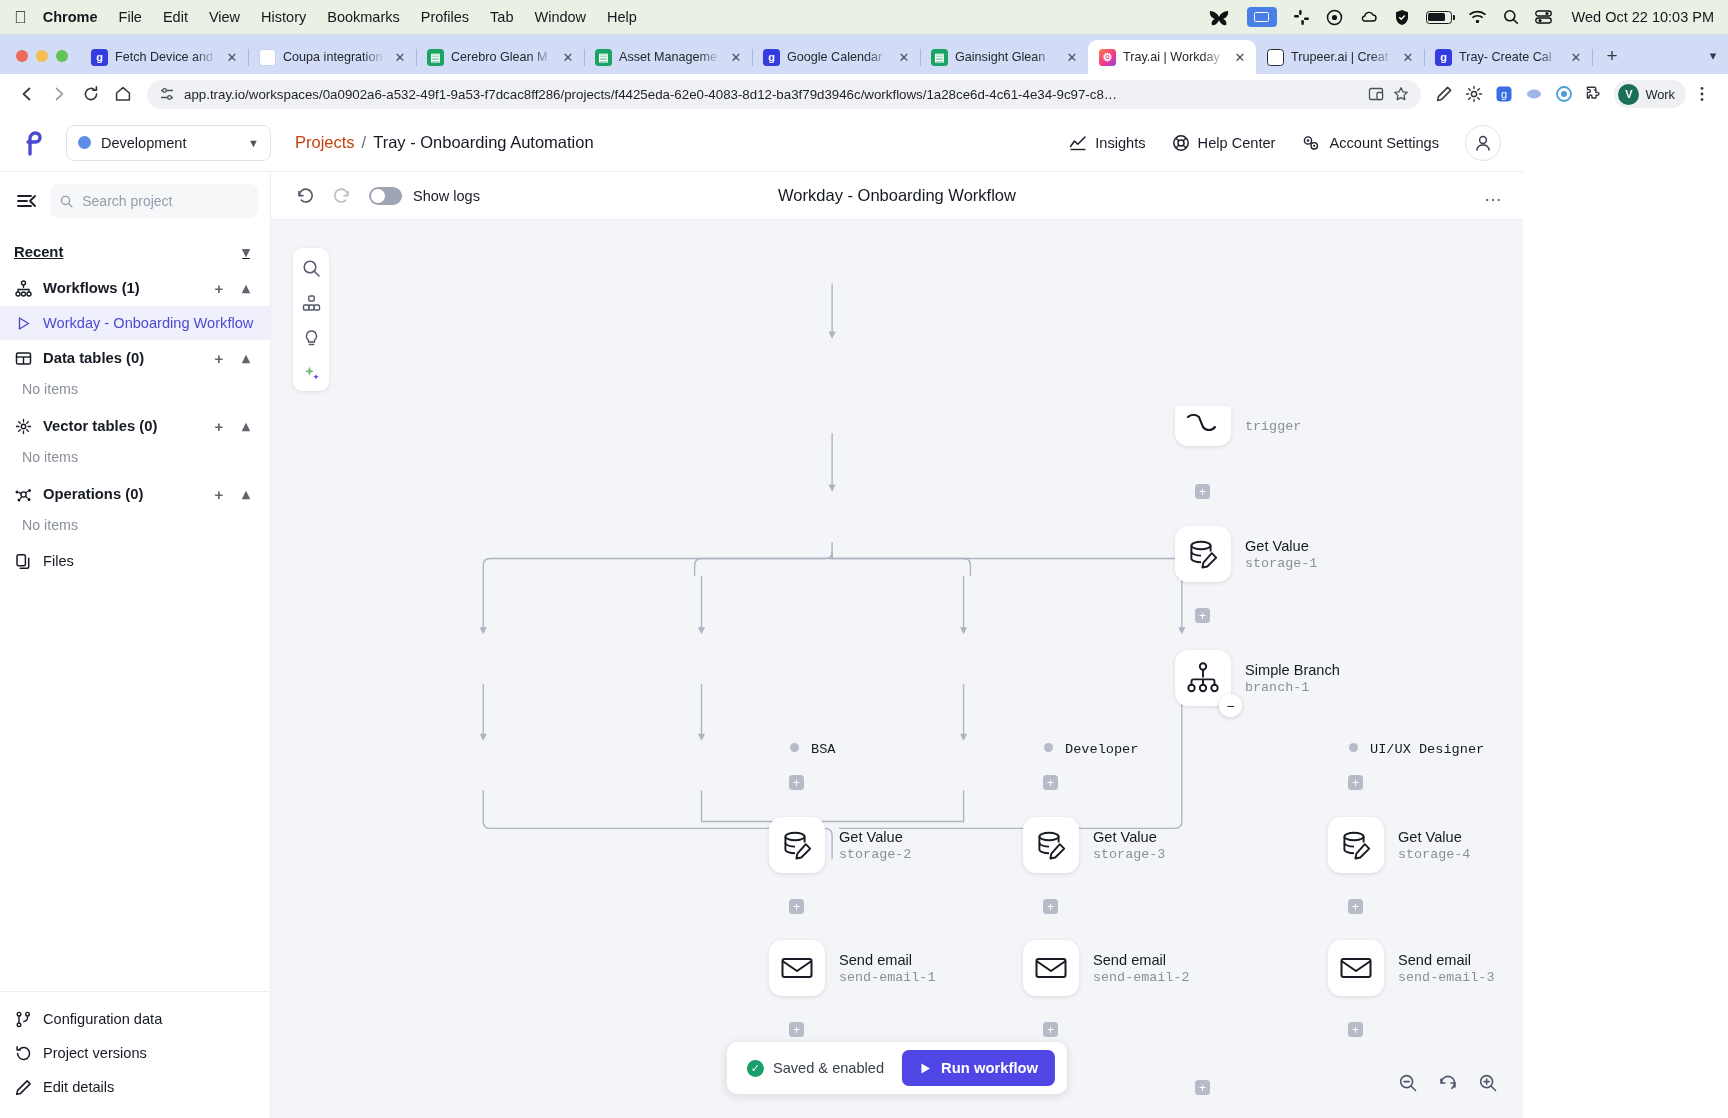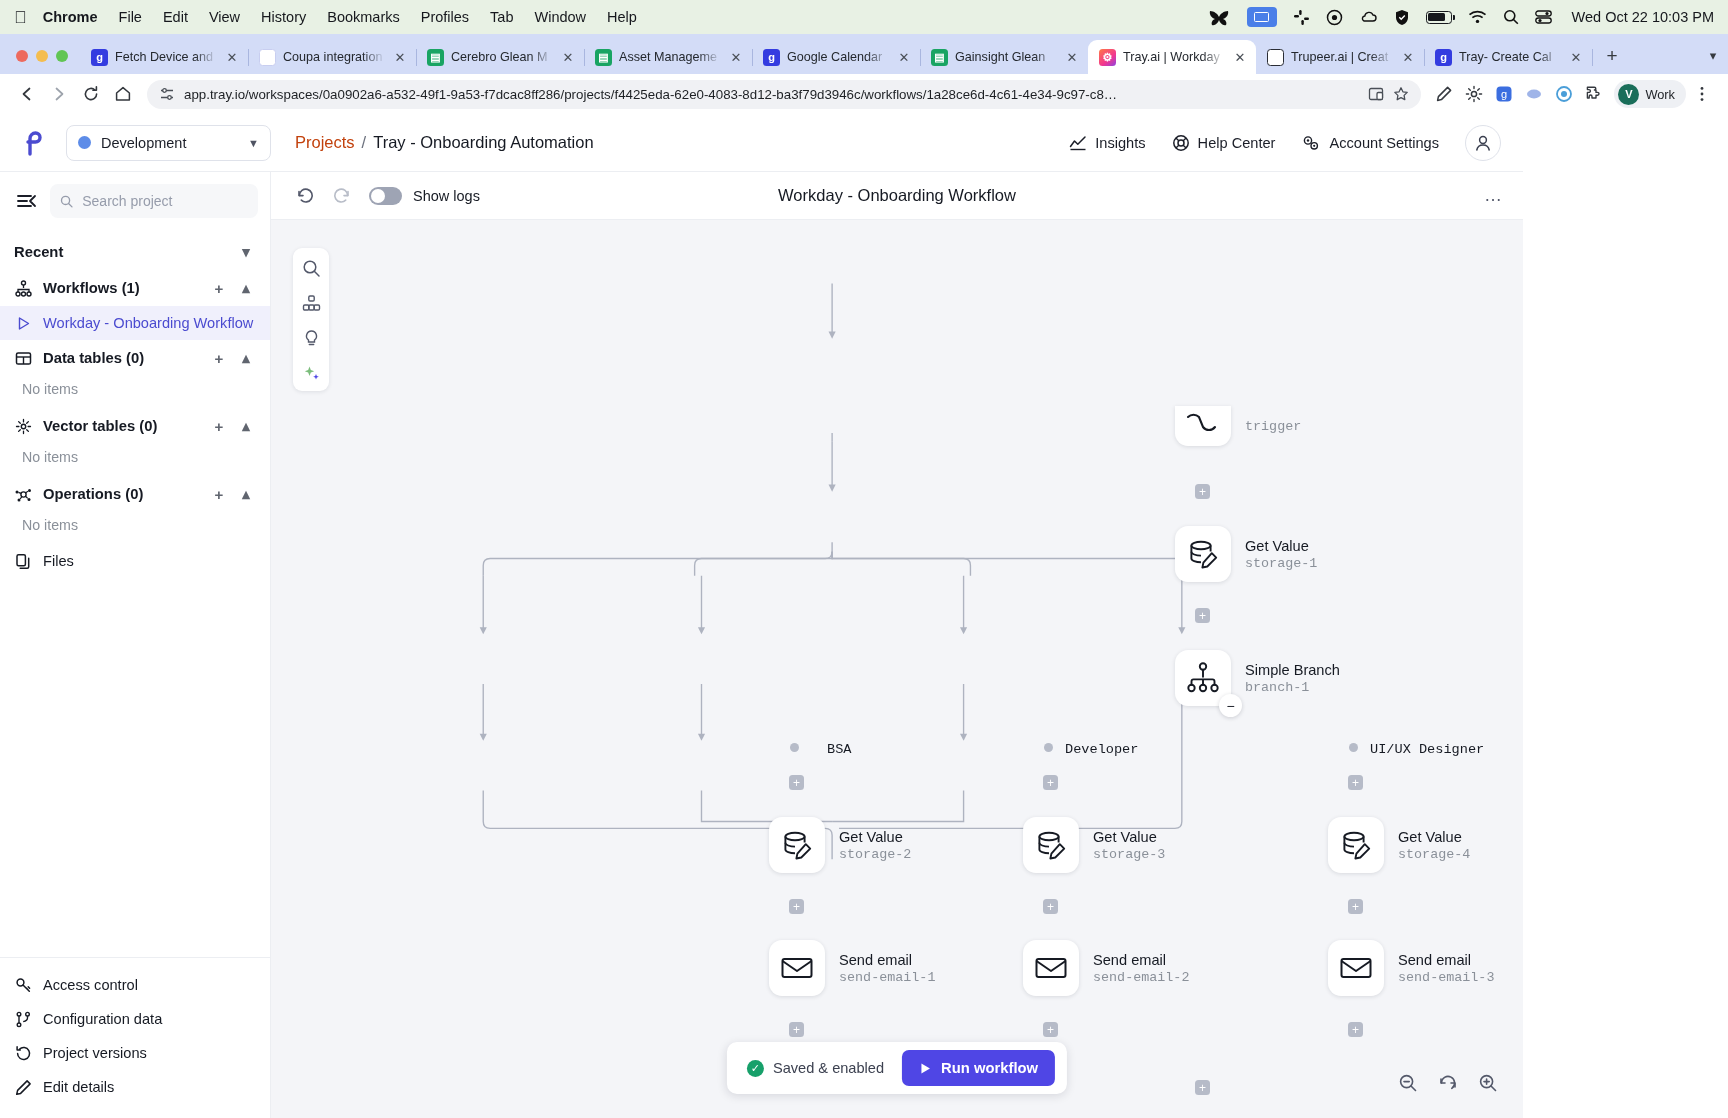--- a/index.html
+++ b/index.html
@@ -157,21 +157,21 @@
     border: none; outline: none; background: transparent; font-size: 14px;
     color: #8b5cf6; width: 100%; font-family: inherit;
   }
   .sb-search input::placeholder { color: #969cab; }
   .sb-scroll { flex: 1; overflow: hidden; padding-top: 6px; }
   .sb-sec {
     display: flex; align-items: center; gap: 11px; padding: 9px 16px 9px 14px;
     font-size: 14.8px; color: #161a23; font-weight: bold;
   }
   .sb-sec .t { flex: 1; }
-  .sb-sec.plain { font-weight: bold; }
+  .sb-sec.plain { font-weight: bold; text-decoration: underline; }
   .sb-sec .act { color: #60656f; font-size: 15px; width: 16px; display:flex;align-items:center;justify-content:center; }
   .sb-sec .ic { width: 18px; height: 18px; flex:none; display:flex;align-items:center;justify-content:center; color:#161a23;}
   .sb-item {
     display: flex; align-items: center; gap: 11px; padding: 8px 16px 8px 14px;
     font-size: 14.6px; color: #161a23;
   }
   .sb-item.active { background: #f0f0fc; color: #4b4bd0; }
   .sb-item .ic { width: 18px; height: 18px; flex:none; display:flex;align-items:center;justify-content:center;}
   .sb-empty { font-size: 14.2px; color: #8a9099; padding: 5px 16px 11px 22px; }
   .sb-bottom { border-top: 1px solid #eceef2; padding: 10px 0 14px 0; }
@@ -646,29 +646,20 @@
                 </svg>
             </span>
             <span>Files</span>
           </div>
         </div>
 
         <div class="sb-bottom">
           <div class="sb-bitem">
             <span class="ic">
               <svg width="17" height="17" viewBox="0 0 17 17">
-                  <circle cx="5.5" cy="5.5" r="3.4" fill="none" stroke="#161a23" stroke-width="1.5"></circle>
-                  <path d="M8 8l6.3 6.3M11.6 11.3l1.4 1.4M13.2 9.8l1.4 1.4" fill="none" stroke="#161a23" stroke-width="1.5" stroke-linecap="round"></path>
-                </svg>
-            </span>
-            <span>Access control</span>
-          </div>
-          <div class="sb-bitem">
-            <span class="ic">
-              <svg width="17" height="17" viewBox="0 0 17 17">
                   <circle cx="4" cy="3.2" r="1.8" fill="none" stroke="#161a23" stroke-width="1.4"></circle>
                   <circle cx="12.5" cy="3.2" r="1.8" fill="none" stroke="#161a23" stroke-width="1.4"></circle>
                   <circle cx="4" cy="13.8" r="1.8" fill="none" stroke="#161a23" stroke-width="1.4"></circle>
                   <path d="M4 5v7M12.5 5v2c0 2.4-2.2 3.2-4.3 3.6" fill="none" stroke="#161a23" stroke-width="1.4"></path>
                 </svg>
             </span>
             <span>Configuration data</span>
           </div>
           <div class="sb-bitem">
             <span class="ic">
@@ -788,21 +779,21 @@
           <div class="plus-btn" style="left:518px; top:802px;">+</div>
           <div class="plus-btn" style="left:772px; top:802px;">+</div>
           <div class="plus-btn" style="left:1077px; top:802px;">+</div>
           <div class="plus-btn" style="left:924px; top:860px;">+</div>
 
           <div class="branch-dot" style="left:519px; top:523px;"></div>
           <div class="branch-dot" style="left:773px; top:523px;"></div>
           <div class="branch-dot" style="left:1078px; top:523px;"></div>
           <div class="branch-dot" style="left:1332px; top:523px;"></div>
 
-          <div class="branch-label" style="left:535px; top:521px;margin-left:16px;">BSA</div>
+          <div class="branch-label" style="left:535px; top:521px;">BSA</div>
           <div class="branch-label" style="left:789px; top:521px;">Developer</div>
           <div class="branch-label" style="left:1094px; top:521px;">UI/UX Designer</div>
           <div class="branch-label" style="left:1348px; top:521px;">Default</div>
 
           <div class="node" style="left:904px; top:186px;">
             <div class="box" style="height:40px;border-radius:0 0 13px 13px;">
               <svg width="34" height="26" viewBox="0 0 34 26">
                   <path d="M2 4c3-3 8-3 11 0l4 10c3 4 9 4 12 0" fill="none" stroke="#161a23" stroke-width="2.1" stroke-linecap="round"></path>
                 </svg>
             </div>

